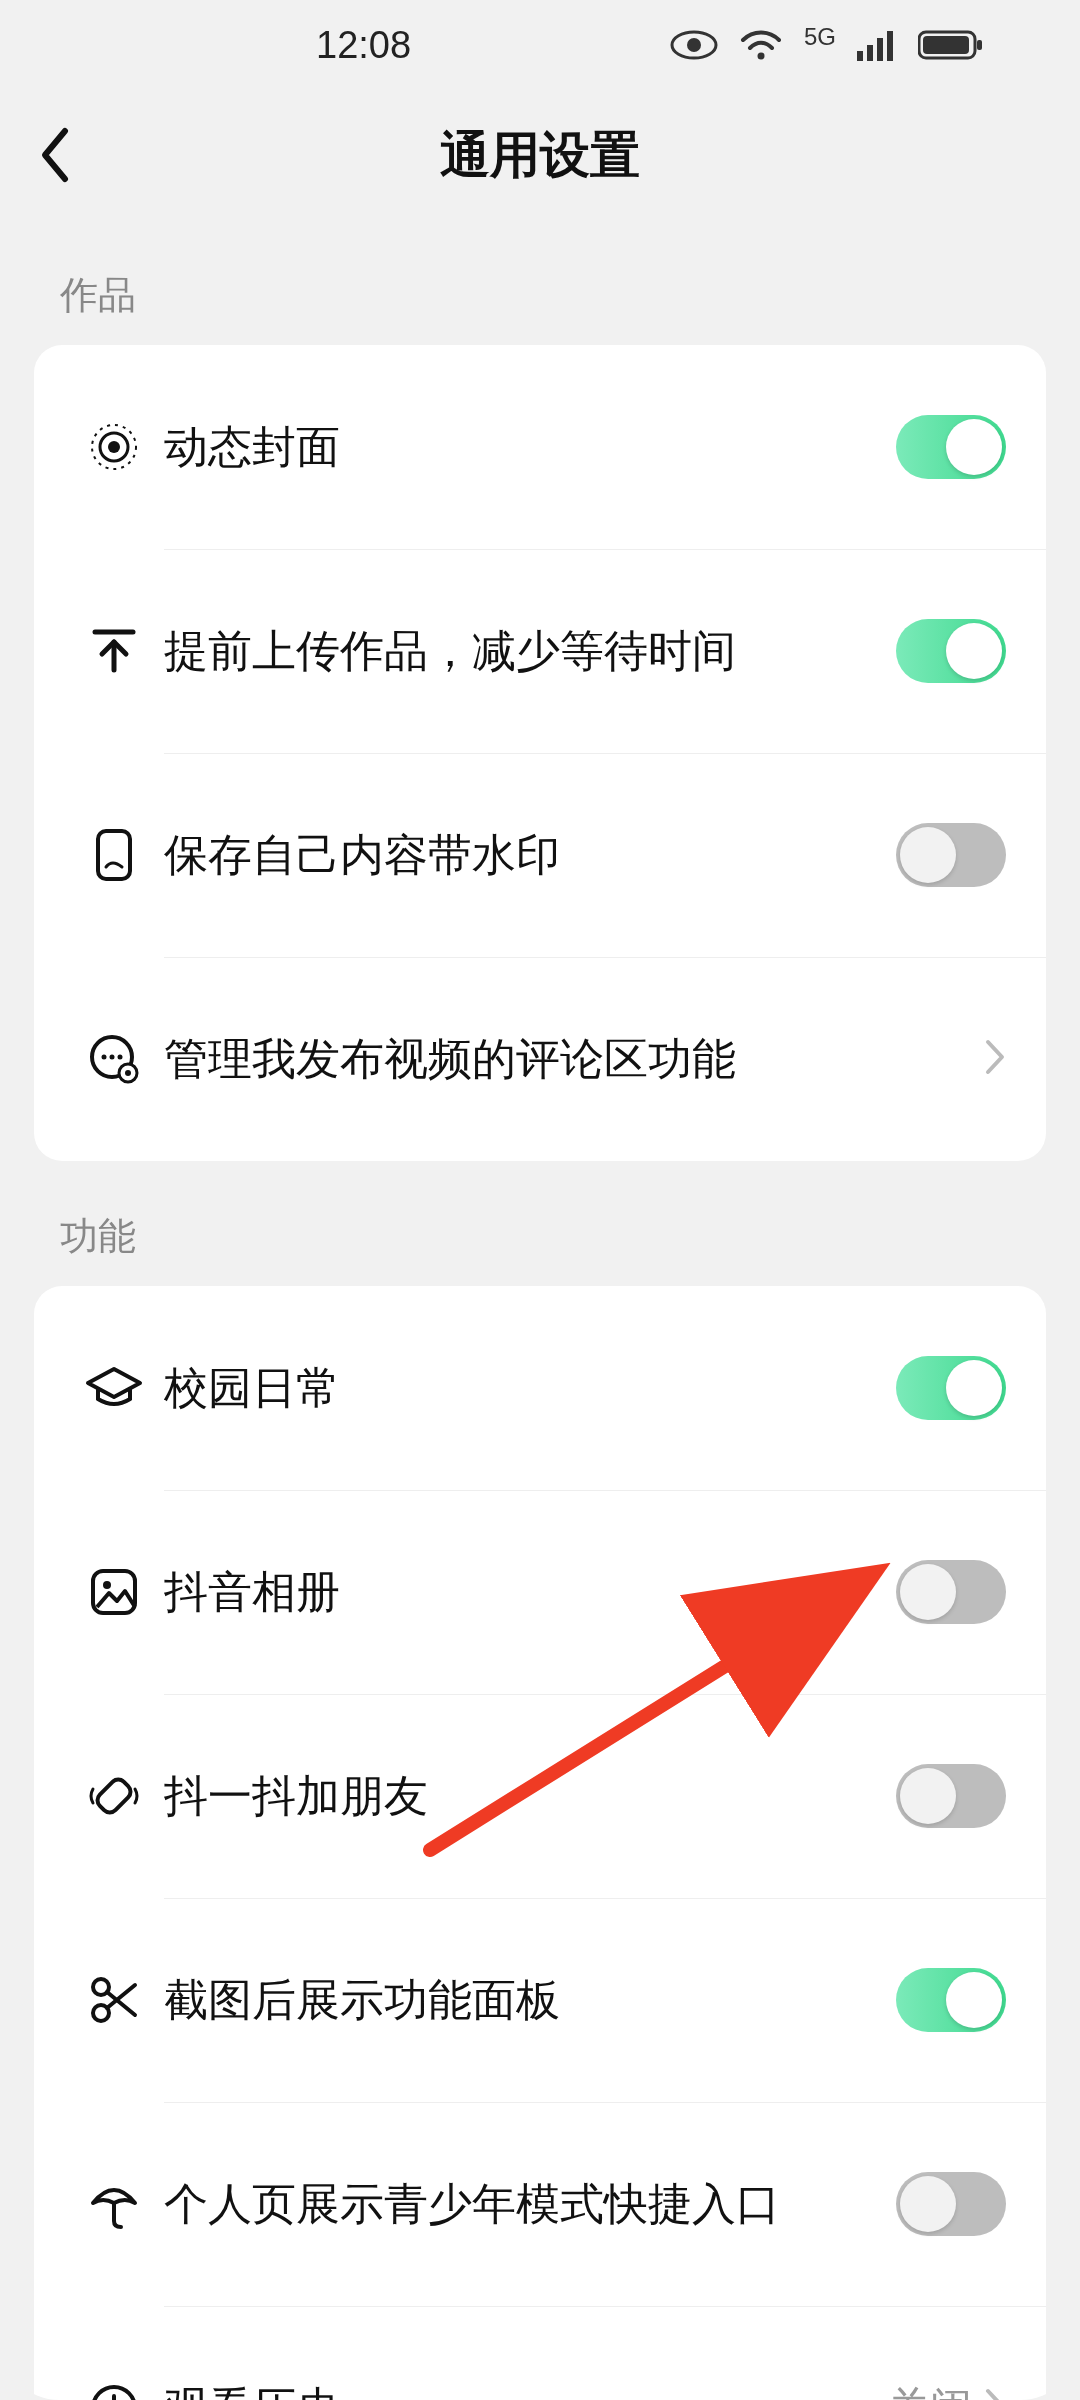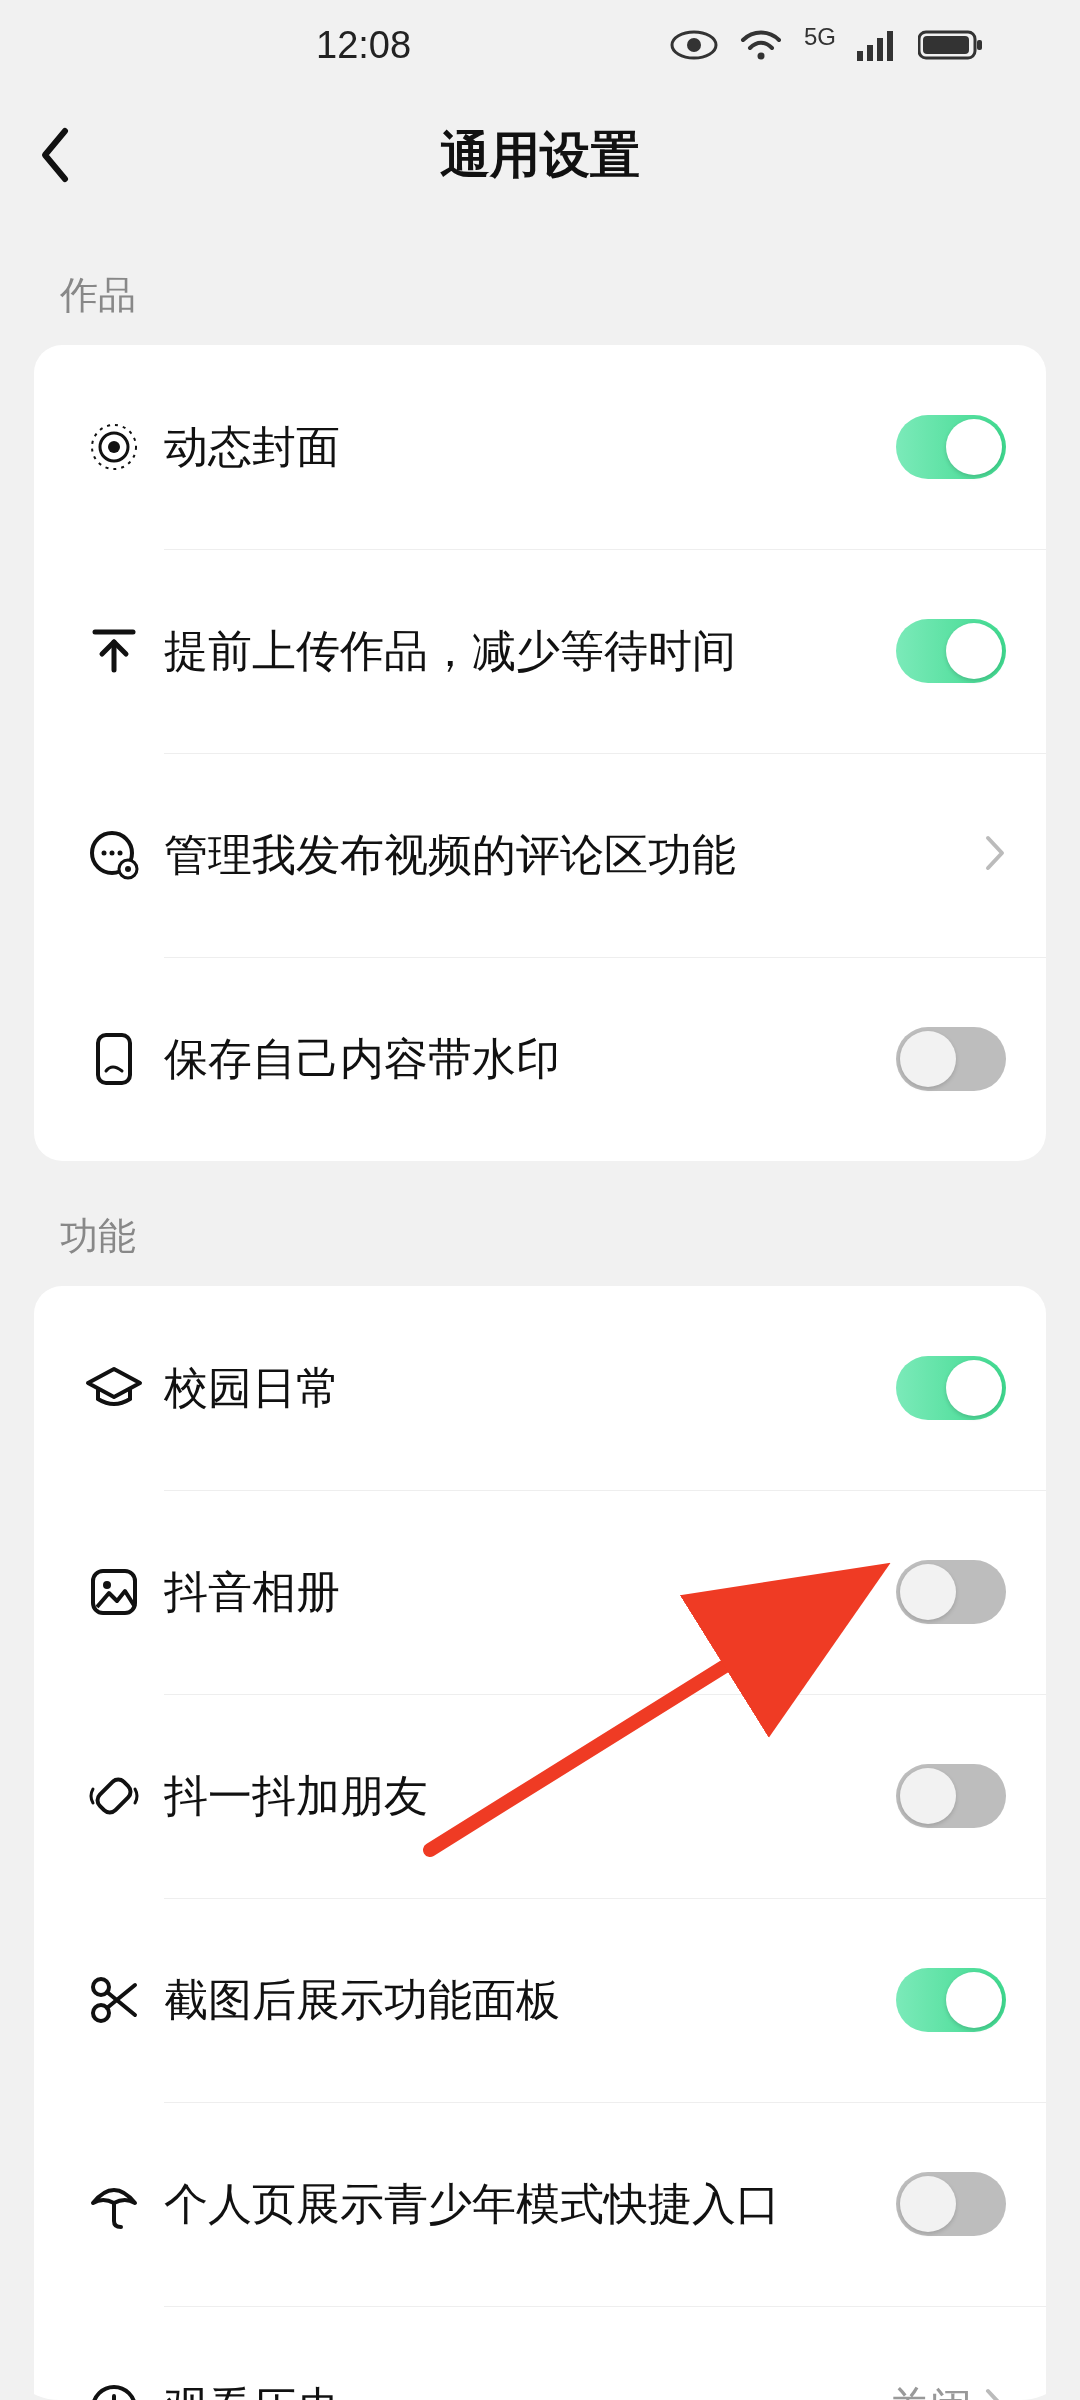--- a/index.html
+++ b/index.html
@@ -191,48 +191,48 @@
         </svg>
     </span>
     <span class="row-label">提前上传作品，减少等待时间</span>
     <span class="toggle on">
         <span class="knob"></span>
       </span>
   </div>
 
   <div class="row">
     <span class="row-icon">
+      <svg width="48" height="56" viewBox="0 0 48 56">
+          <rect x="8" y="4" width="32" height="48" rx="8" fill="none" stroke="#111" stroke-width="4"></rect>
+          <path d="M16 40 q6 -8 16 0" fill="none" stroke="#111" stroke-width="3" stroke-linecap="round"></path>
+        </svg>
+    </span>
+    <span class="row-label">保存自己内容带水印</span>
+    <span class="toggle off">
+        <span class="knob"></span>
+      </span>
+  </div>
+
+  <div class="row">
+    <span class="row-icon">
       <svg width="56" height="56" viewBox="0 0 56 56">
           <circle cx="26" cy="26" r="20" fill="none" stroke="#111" stroke-width="4"></circle>
           <circle cx="18" cy="26" r="2.5" fill="#111"></circle>
           <circle cx="26" cy="26" r="2.5" fill="#111"></circle>
           <circle cx="34" cy="26" r="2.5" fill="#111"></circle>
           <circle cx="42" cy="42" r="9" fill="#fff" stroke="#111" stroke-width="3"></circle>
           <circle cx="42" cy="42" r="3" fill="#111"></circle>
         </svg>
     </span>
     <span class="row-label">管理我发布视频的评论区功能</span>
     <span class="chevron">
       <svg width="22" height="38" viewBox="0 0 22 38">
           <polyline points="4,4 18,19 4,34" fill="none" stroke="#bbb" stroke-width="4" stroke-linecap="round" stroke-linejoin="round"></polyline>
         </svg>
     </span>
-  </div>
-
-  <div class="row">
-    <span class="row-icon">
-      <svg width="48" height="56" viewBox="0 0 48 56">
-          <rect x="8" y="4" width="32" height="48" rx="8" fill="none" stroke="#111" stroke-width="4"></rect>
-          <path d="M16 40 q6 -8 16 0" fill="none" stroke="#111" stroke-width="3" stroke-linecap="round"></path>
-        </svg>
-    </span>
-    <span class="row-label">保存自己内容带水印</span>
-    <span class="toggle off">
-        <span class="knob"></span>
-      </span>
   </div>
 
 </div>
 
 <div class="section-label">功能</div>
 <div class="card">
 
   <div class="row">
     <span class="row-icon">
       <svg width="60" height="50" viewBox="0 0 60 50">

